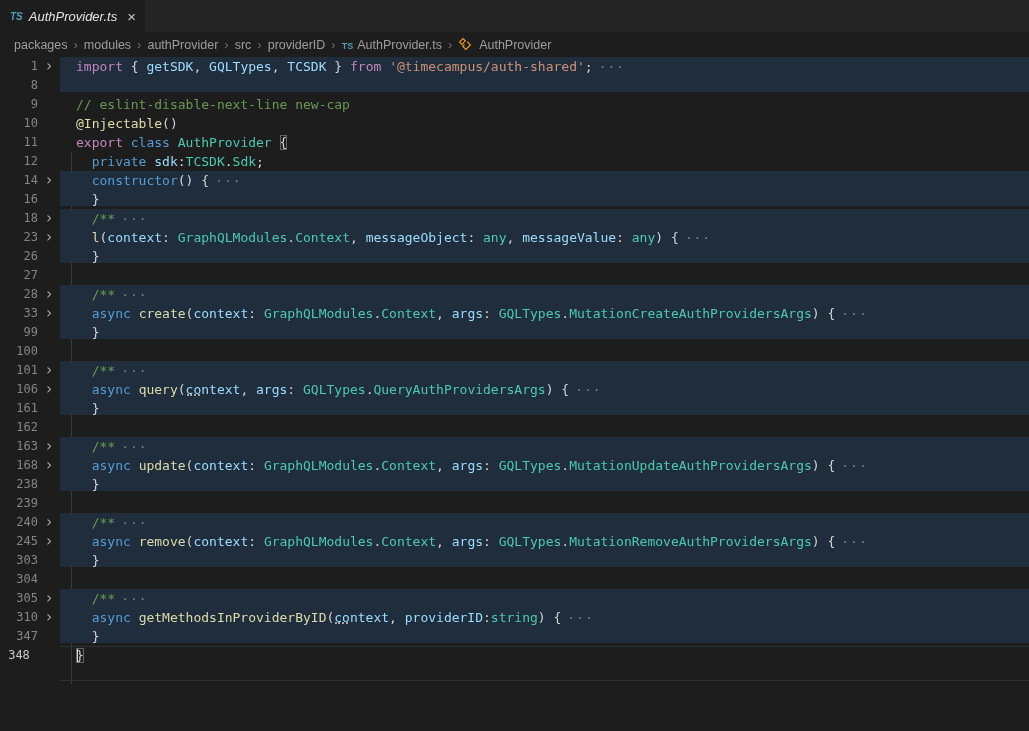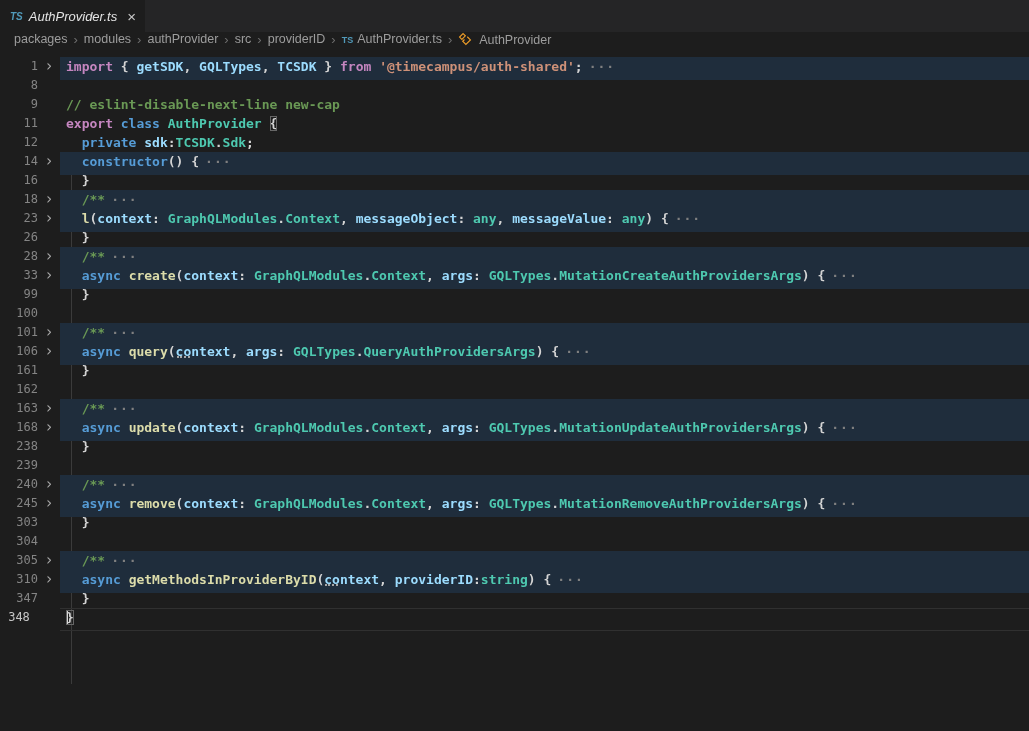--- a/index.html
+++ b/index.html
@@ -13,38 +13,38 @@
   .tabstrip { height:32px; background:var(--stripBg); display:flex; }
   .tab {
     width:145px; background:var(--bg); display:flex; align-items:center;
     padding:0 10px; box-sizing:border-box; cursor:default;
   }
   .tab-ts { color:var(--tsBlue); font-weight:bold; font-size:10px; font-style:italic; margin-right:6px; }
   .tab-title { color:#E4E4E4; font-size:13px; font-style:italic; white-space:nowrap; }
   .tab-close { color:#C8C8C8; font-size:15px; margin-left:10px; line-height:1; }
   
   .breadcrumbs {
-    height:25px; display:flex; padding-left:13px;
+    height:25px; display:flex; align-items:center; padding-left:13px;
     background:var(--bg); color:var(--bcText); font-size:12.5px; white-space:nowrap;
   }
   .bc-item { margin:0 1px; }
   .bc-sep { color:#6E6E6E; margin:0 5px; font-size:13px; }
   .bc-ts { color:var(--tsBlue); font-weight:bold; font-size:9px; margin-right:4px; }
   .bc-class-icon { width:14px; height:14px; margin-right:4px; display:inline-block; vertical-align:-2px; }
   
   .editor { position:relative; background:var(--bg); height:674px; }
   .indent-guide { position:absolute; left:71px; top:95px; height:532px; width:1px; background:var(--guide); }
   .row {
     display:flex; height:19px; line-height:19px;
     font-family:"DejaVu Sans Mono", monospace; font-size:13px; white-space:pre;
   }
   .gutter { width:60px; flex:none; display:flex; color:var(--lineNum); font-size:12px; }
   .num { width:38px; text-align:right; }
   .chev { width:22px; text-align:center; color:#A9A9A9; font-size:15px; }
-  .code-part { flex:1; padding-left:6px; box-sizing:border-box; height:23px; position:relative;font-weight:bold; }
+  .code-part { flex:1; padding-left:16px; box-sizing:border-box; height:35px; position:relative; }
   .row.hl .code-part { background:var(--hl); }
   .row.cur .code-part {
     border-top:1px solid var(--curLineBorder);
     border-bottom:1px solid var(--curLineBorder);
     line-height:17px;
   }
   .row.cur .num { color:var(--lineNumActive);text-align:center; }
   .tk-p { color:var(--p); } .tk-b { color:var(--b); } .tk-t { color:var(--t); }
   .tk-v { color:var(--v); } .tk-f { color:var(--f); } .tk-s { color:var(--s); }
   .tk-c { color:var(--c); } .tk-w { color:var(--w); }
@@ -85,27 +85,29 @@
   </svg>
 <span>AuthProvider</span></span>
   </div>
 
 <div class="editor">
   <div class="indent-guide"></div>
   <div>
       <div class="row hl"><div class="gutter"><span class="num">1</span><span class="chev">›</span></div><div class="code-part"><span class="tk-p">import</span><span class="tk-w"> { </span><span class="tk-v">getSDK</span><span class="tk-w">, </span><span class="tk-v">GQLTypes</span><span class="tk-w">, </span><span class="tk-v">TCSDK</span><span class="tk-w"> } </span><span class="tk-p">from</span><span class="tk-w"> </span><span class="tk-s">'@timecampus/auth-shared'</span><span class="tk-w">;</span><span class="ell">···</span></div></div>
       <div class="row"><div class="gutter"><span class="num">8</span><span class="chev"></span></div><div class="code-part"></div></div>
       <div class="row"><div class="gutter"><span class="num">9</span><span class="chev"></span></div><div class="code-part"><span class="tk-c">// eslint-disable-next-line new-cap</span></div></div>
+      <div class="row"><div class="gutter"><span class="num">10</span><span class="chev"></span></div><div class="code-part"><span class="tk-f">@Injectable</span><span class="tk-w">()</span></div></div>
       <div class="row"><div class="gutter"><span class="num">11</span><span class="chev"></span></div><div class="code-part"><span class="tk-p">export</span><span class="tk-w"> </span><span class="tk-b">class</span><span class="tk-w"> </span><span class="tk-t">AuthProvider</span><span class="tk-w"> </span><span class="tk-wb">{</span></div></div>
       <div class="row"><div class="gutter"><span class="num">12</span><span class="chev"></span></div><div class="code-part"><span class="tk-w">  </span><span class="tk-b">private</span><span class="tk-w"> </span><span class="tk-v">sdk</span><span class="tk-w">:</span><span class="tk-t">TCSDK</span><span class="tk-w">.</span><span class="tk-t">Sdk</span><span class="tk-w">;</span></div></div>
       <div class="row hl"><div class="gutter"><span class="num">14</span><span class="chev">›</span></div><div class="code-part"><span class="tk-w">  </span><span class="tk-b">constructor</span><span class="tk-w">() {</span><span class="ell">···</span></div></div>
       <div class="row"><div class="gutter"><span class="num">16</span><span class="chev"></span></div><div class="code-part"><span class="tk-w">  }</span></div></div>
       <div class="row hl"><div class="gutter"><span class="num">18</span><span class="chev">›</span></div><div class="code-part"><span class="tk-w">  </span><span class="tk-c">/**</span><span class="ell">···</span></div></div>
       <div class="row hl"><div class="gutter"><span class="num">23</span><span class="chev">›</span></div><div class="code-part"><span class="tk-w">  </span><span class="tk-f">l</span><span class="tk-w">(</span><span class="tk-v">context</span><span class="tk-w">: </span><span class="tk-t">GraphQLModules</span><span class="tk-w">.</span><span class="tk-t">Context</span><span class="tk-w">, </span><span class="tk-v">messageObject</span><span class="tk-w">: </span><span class="tk-t">any</span><span class="tk-w">, </span><span class="tk-v">messageValue</span><span class="tk-w">: </span><span class="tk-t">any</span><span class="tk-w">) {</span><span class="ell">···</span></div></div>
       <div class="row"><div class="gutter"><span class="num">26</span><span class="chev"></span></div><div class="code-part"><span class="tk-w">  }</span></div></div>
+      <div class="row"><div class="gutter"><span class="num">27</span><span class="chev"></span></div><div class="code-part"></div></div>
       <div class="row hl"><div class="gutter"><span class="num">28</span><span class="chev">›</span></div><div class="code-part"><span class="tk-w">  </span><span class="tk-c">/**</span><span class="ell">···</span></div></div>
       <div class="row hl"><div class="gutter"><span class="num">33</span><span class="chev">›</span></div><div class="code-part"><span class="tk-w">  </span><span class="tk-b">async</span><span class="tk-w"> </span><span class="tk-f">create</span><span class="tk-w">(</span><span class="tk-v">context</span><span class="tk-w">: </span><span class="tk-t">GraphQLModules</span><span class="tk-w">.</span><span class="tk-t">Context</span><span class="tk-w">, </span><span class="tk-v">args</span><span class="tk-w">: </span><span class="tk-t">GQLTypes</span><span class="tk-w">.</span><span class="tk-t">MutationCreateAuthProvidersArgs</span><span class="tk-w">) {</span><span class="ell">···</span></div></div>
       <div class="row"><div class="gutter"><span class="num">99</span><span class="chev"></span></div><div class="code-part"><span class="tk-w">  }</span></div></div>
       <div class="row"><div class="gutter"><span class="num">100</span><span class="chev"></span></div><div class="code-part"></div></div>
       <div class="row hl"><div class="gutter"><span class="num">101</span><span class="chev">›</span></div><div class="code-part"><span class="tk-w">  </span><span class="tk-c">/**</span><span class="ell">···</span></div></div>
       <div class="row hl"><div class="gutter"><span class="num">106</span><span class="chev">›</span></div><div class="code-part"><span class="tk-w">  </span><span class="tk-b">async</span><span class="tk-w"> </span><span class="tk-f">query</span><span class="tk-w">(</span><span class="tk-vh">context</span><span class="tk-w">, </span><span class="tk-v">args</span><span class="tk-w">: </span><span class="tk-t">GQLTypes</span><span class="tk-w">.</span><span class="tk-t">QueryAuthProvidersArgs</span><span class="tk-w">) {</span><span class="ell">···</span></div></div>
       <div class="row"><div class="gutter"><span class="num">161</span><span class="chev"></span></div><div class="code-part"><span class="tk-w">  }</span></div></div>
       <div class="row"><div class="gutter"><span class="num">162</span><span class="chev"></span></div><div class="code-part"></div></div>
       <div class="row hl"><div class="gutter"><span class="num">163</span><span class="chev">›</span></div><div class="code-part"><span class="tk-w">  </span><span class="tk-c">/**</span><span class="ell">···</span></div></div>
       <div class="row hl"><div class="gutter"><span class="num">168</span><span class="chev">›</span></div><div class="code-part"><span class="tk-w">  </span><span class="tk-b">async</span><span class="tk-w"> </span><span class="tk-f">update</span><span class="tk-w">(</span><span class="tk-v">context</span><span class="tk-w">: </span><span class="tk-t">GraphQLModules</span><span class="tk-w">.</span><span class="tk-t">Context</span><span class="tk-w">, </span><span class="tk-v">args</span><span class="tk-w">: </span><span class="tk-t">GQLTypes</span><span class="tk-w">.</span><span class="tk-t">MutationUpdateAuthProvidersArgs</span><span class="tk-w">) {</span><span class="ell">···</span></div></div>

